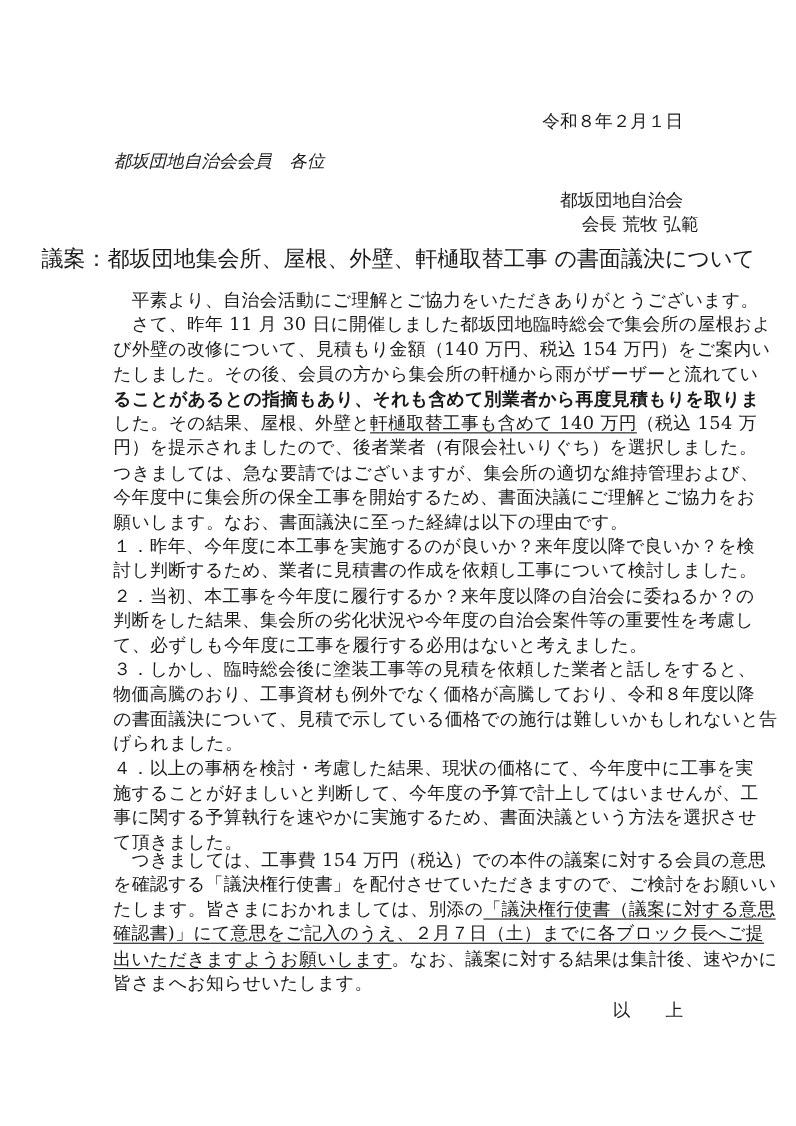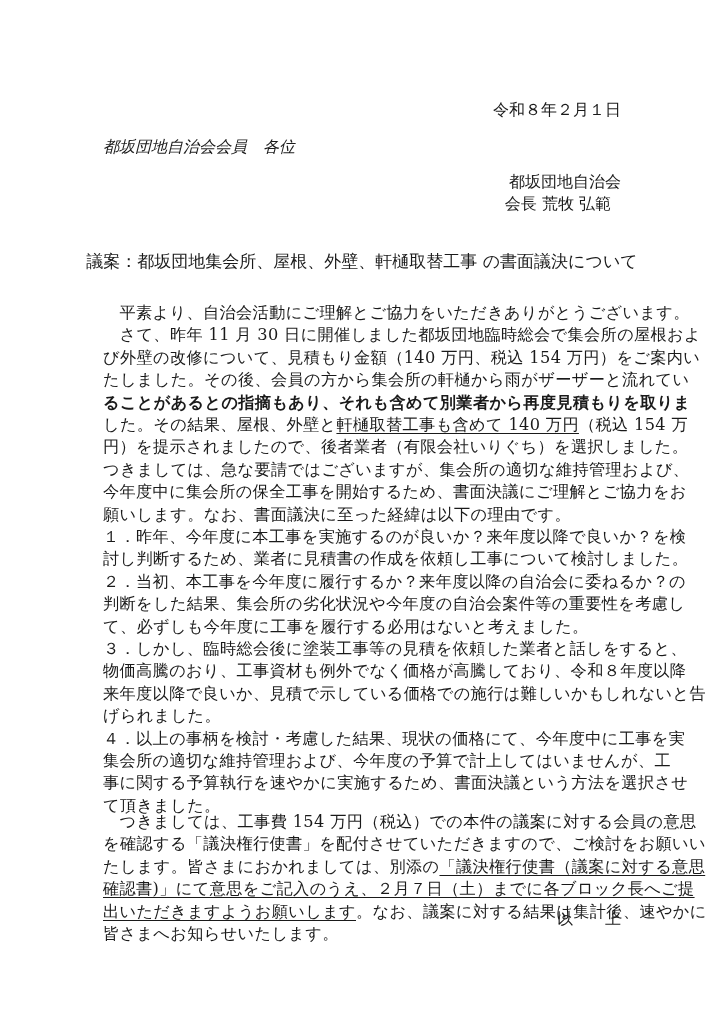--- a/index.html
+++ b/index.html
@@ -1,54 +1,54 @@
 <!DOCTYPE html>
 <html><head>
 <meta charset="utf-8">
 <style>
   html, body { margin:0; padding:0; background:#ffffff; }
   body { width:724px; height:1024px; position:relative; overflow:hidden;
          font-family: "DejaVu Serif", "Liberation Serif", serif; color:#1a1a1a; }
   .abs { position:absolute; white-space:nowrap; font-size:16px; line-height:20px; }
   .right { text-align:right;margin-left:27px; }
-  .line { position:absolute; left:103px; width:520px; white-space:nowrap; font-size:16.2px; line-height:20px; letter-spacing:0.35px;margin-top:40px; }
+  .line { position:absolute; left:103px; width:520px; white-space:nowrap; font-size:16.2px; line-height:20px; letter-spacing:0.35px; }
   .ul { text-decoration: underline; text-underline-offset:3px; }
 </style>
 </head>
 <body>
 
 <div>
   <div class="abs right" style="right:103px; top:100px;">令和８年２月１日</div>
   <div class="abs" style="left:103px; top:137px;font-style:italic;">都坂団地自治会会員　各位</div>
   <div class="abs right" style="right:103px; top:172px;">都坂団地自治会</div>
-  <div class="abs right" style="right:113px; top:194px;">会長 荒牧 弘範</div>
-  <div class="abs" style="left:0; width:724px; text-align:center; top:225px; font-size:17px;margin-top:26px;">議案：都坂団地集会所、屋根、外壁、軒樋取替工事 の書面議決について</div>
+  <div class="abs right" style="right:89px; top:194px;">会長 荒牧 弘範</div>
+  <div class="abs" style="left:0; width:724px; text-align:center; top:225px; font-size:20px;">議案：都坂団地集会所、屋根、外壁、軒樋取替工事 の書面議決について</div>
 
   <div id="body">
       <div class="line" style="top: 263px;">　平素より、自治会活動にご理解とご協力をいただきありがとうございます。</div>
       <div class="line" style="top: 285.4px;">　さて、昨年 11 月 30 日に開催しました都坂団地臨時総会で集会所の屋根およ</div>
       <div class="line" style="top: 307.8px;">び外壁の改修について、見積もり金額（140 万円、税込 154 万円）をご案内い</div>
       <div class="line" style="top: 330.2px;">たしました。その後、会員の方から集会所の軒樋から雨がザーザーと流れてい</div>
       <div class="line" style="top: 352.6px; font-weight: bold;">ることがあるとの指摘もあり、それも含めて別業者から再度見積もりを取りま</div>
       <div class="line" style="top: 375px;"><span>した。その結果、屋根、外壁と</span><span class="ul">軒樋取替工事も含めて 140 万円</span><span>（税込 154 万</span></div>
       <div class="line" style="top: 397.4px; text-align: right;">円）を提示されましたので、後者業者（有限会社いりぐち）を選択しました。</div>
       <div class="line" style="top: 419.8px;">つきましては、急な要請ではございますが、集会所の適切な維持管理および、</div>
       <div class="line" style="top: 442.2px;">今年度中に集会所の保全工事を開始するため、書面決議にご理解とご協力をお</div>
       <div class="line" style="top: 464.6px;">願いします。なお、書面議決に至った経緯は以下の理由です。</div>
       <div class="line" style="top: 487px;">１．昨年、今年度に本工事を実施するのが良いか？来年度以降で良いか？を検</div>
       <div class="line" style="top: 509.4px;">討し判断するため、業者に見積書の作成を依頼し工事について検討しました。</div>
       <div class="line" style="top: 531.8px;">２．当初、本工事を今年度に履行するか？来年度以降の自治会に委ねるか？の</div>
       <div class="line" style="top: 554.2px;">判断をした結果、集会所の劣化状況や今年度の自治会案件等の重要性を考慮し</div>
       <div class="line" style="top: 576.6px;">て、必ずしも今年度に工事を履行する必用はないと考えました。</div>
       <div class="line" style="top: 599px;">３．しかし、臨時総会後に塗装工事等の見積を依頼した業者と話しをすると、</div>
       <div class="line" style="top: 621.4px;">物価高騰のおり、工事資材も例外でなく価格が高騰しており、令和８年度以降</div>
-      <div class="line" style="top: 643.8px;">来年度以降で良いか、見積で示している価格での施行は難しいかもしれないと告</div>
+      <div class="line" style="top: 643.8px;">の書面議決について、見積で示している価格での施行は難しいかもしれないと告</div>
       <div class="line" style="top: 666.2px;">げられました。</div>
       <div class="line" style="top: 688.6px;">４．以上の事柄を検討・考慮した結果、現状の価格にて、今年度中に工事を実</div>
-      <div class="line" style="top: 711px;">集会所の適切な維持管理および、今年度の予算で計上してはいませんが、工</div>
+      <div class="line" style="top: 711px;">施することが好ましいと判断して、今年度の予算で計上してはいませんが、工</div>
       <div class="line" style="top: 733.4px;">事に関する予算執行を速やかに実施するため、書面決議という方法を選択させ</div>
       <div class="line" style="top: 755.8px;">て頂きました。</div>
     </div>
   <div id="closing">
       <div class="line" style="top: 772px;">　つきましては、工事費 154 万円（税込）での本件の議案に対する会員の意思</div>
       <div class="line" style="top: 794.4px; text-align: right;">を確認する「議決権行使書」を配付させていただきますので、ご検討をお願いい</div>
       <div class="line" style="top: 816.8px;"><span>たします。皆さまにおかれましては、別添の</span><span class="ul">「議決権行使書（議案に対する意思</span><span></span></div>
       <div class="line" style="top: 839.2px;"><span></span><span class="ul">確認書)」にて意思をご記入のうえ、２月７日（土）までに各ブロック長へご提</span><span></span></div>
       <div class="line" style="top: 861.6px;"><span></span><span class="ul">出いただきますようお願いします</span><span>。なお、議案に対する結果は集計後、速やかに</span></div>
       <div class="line" style="top: 884px;">皆さまへお知らせいたします。</div>

